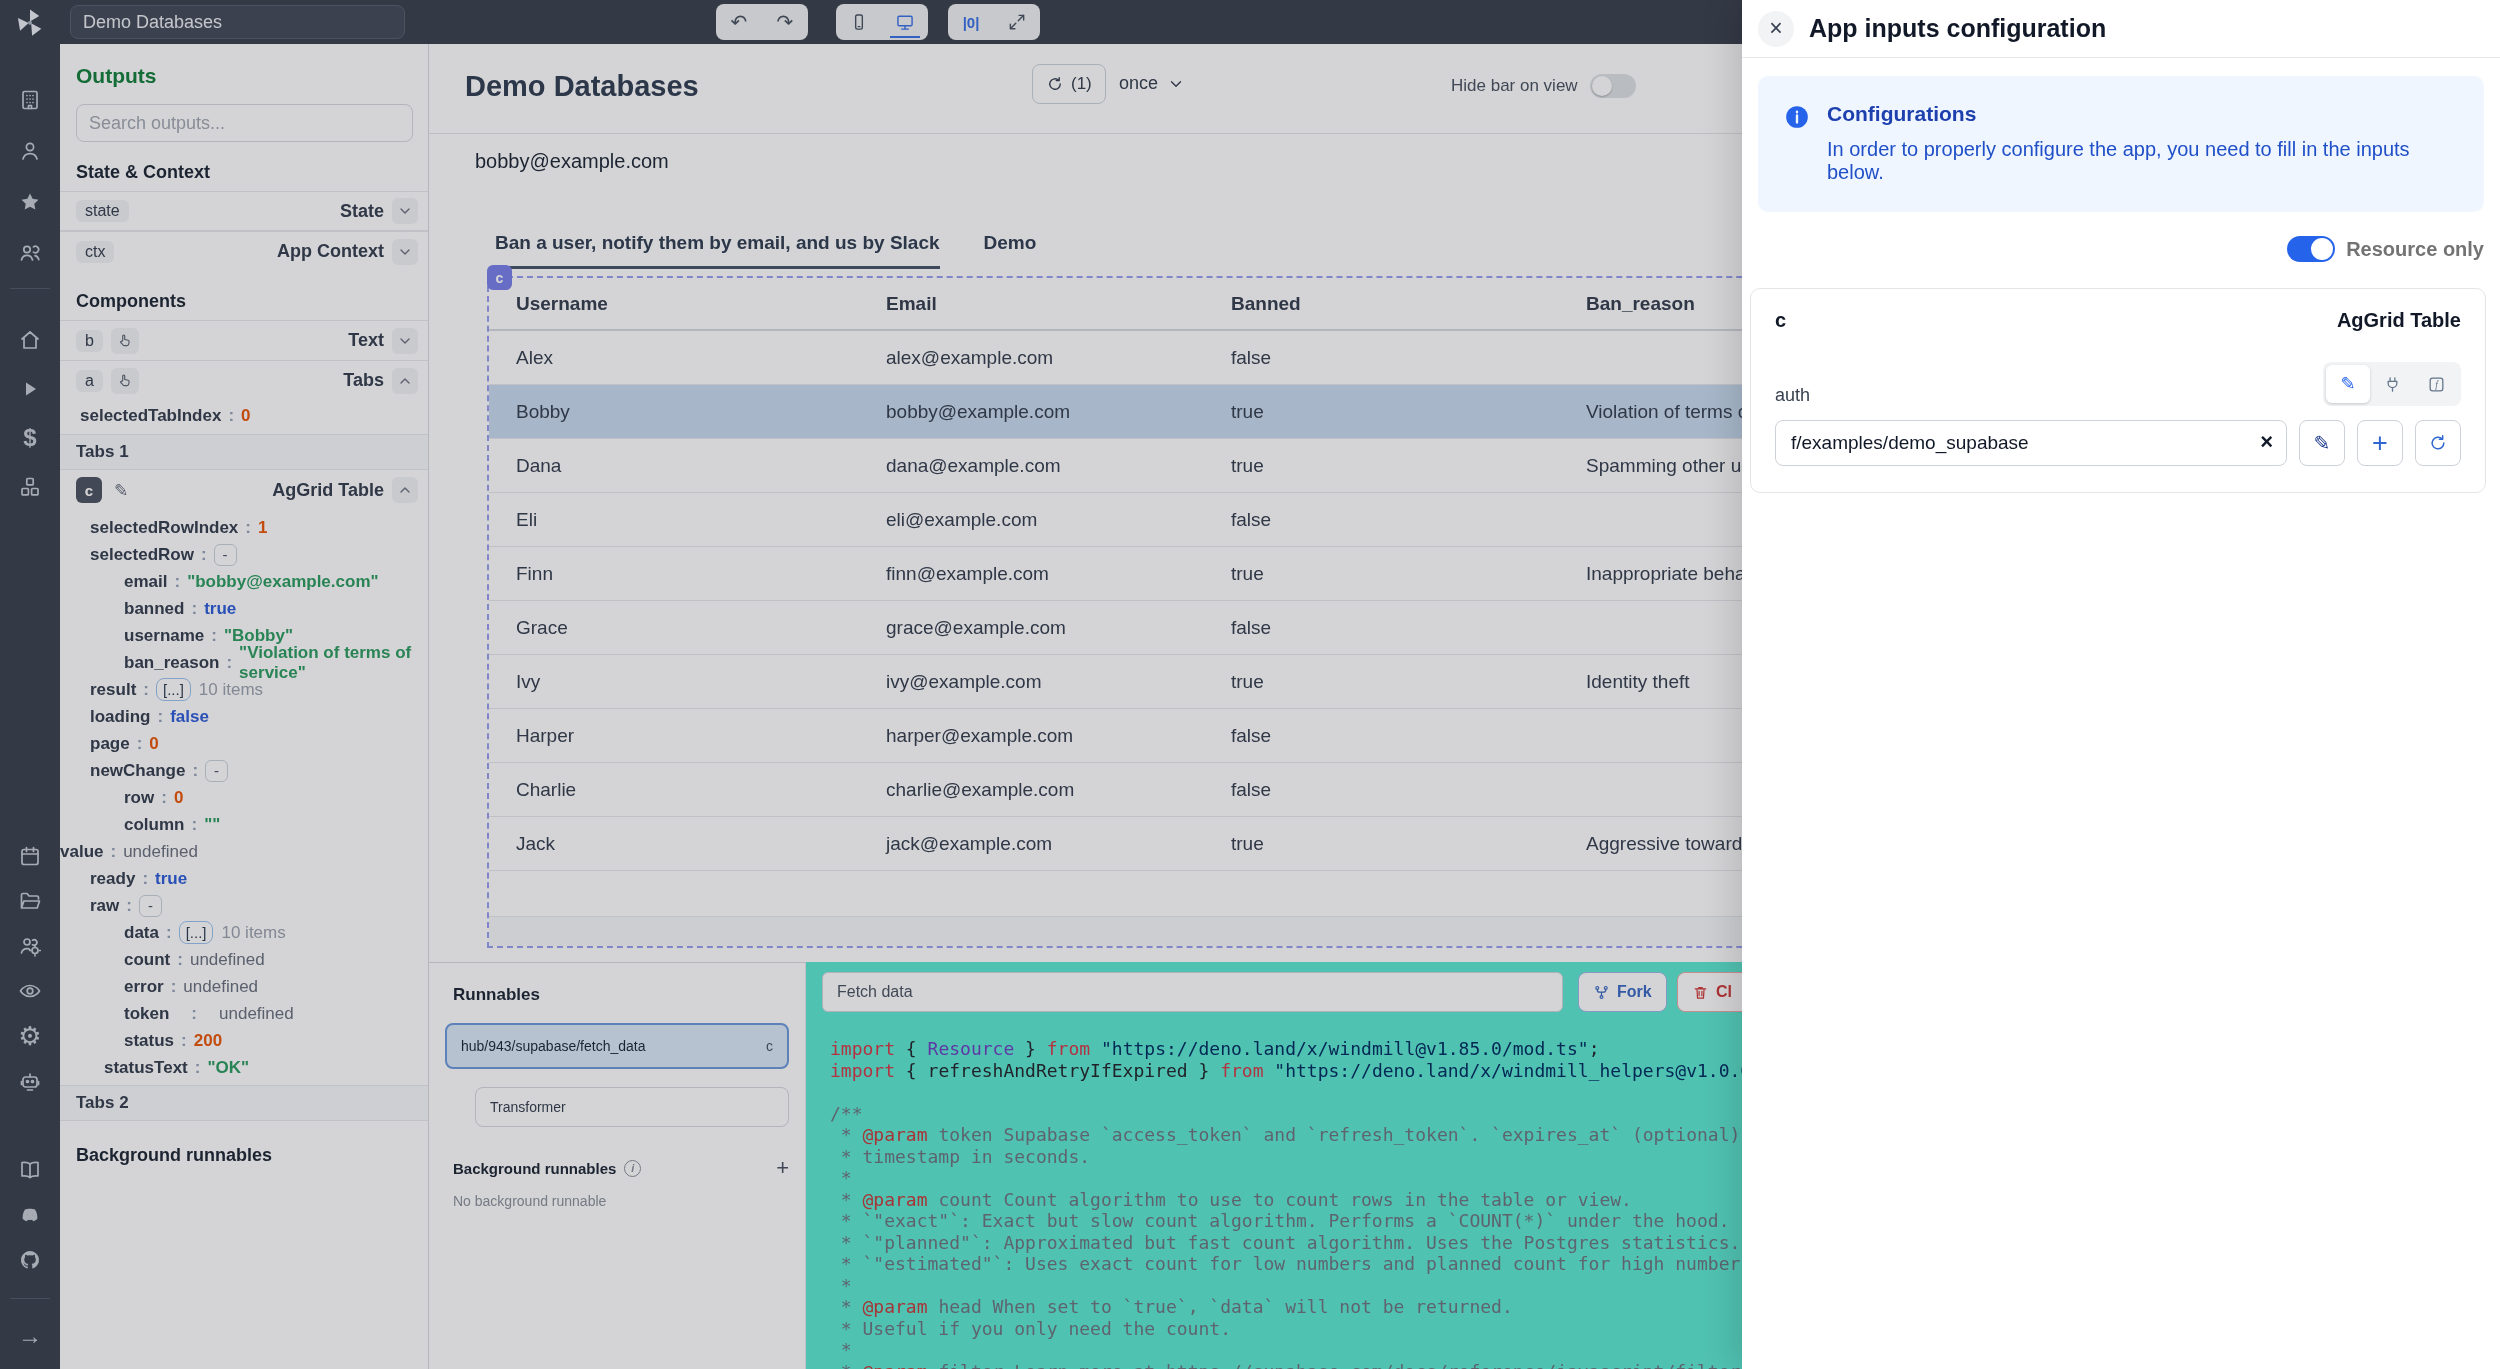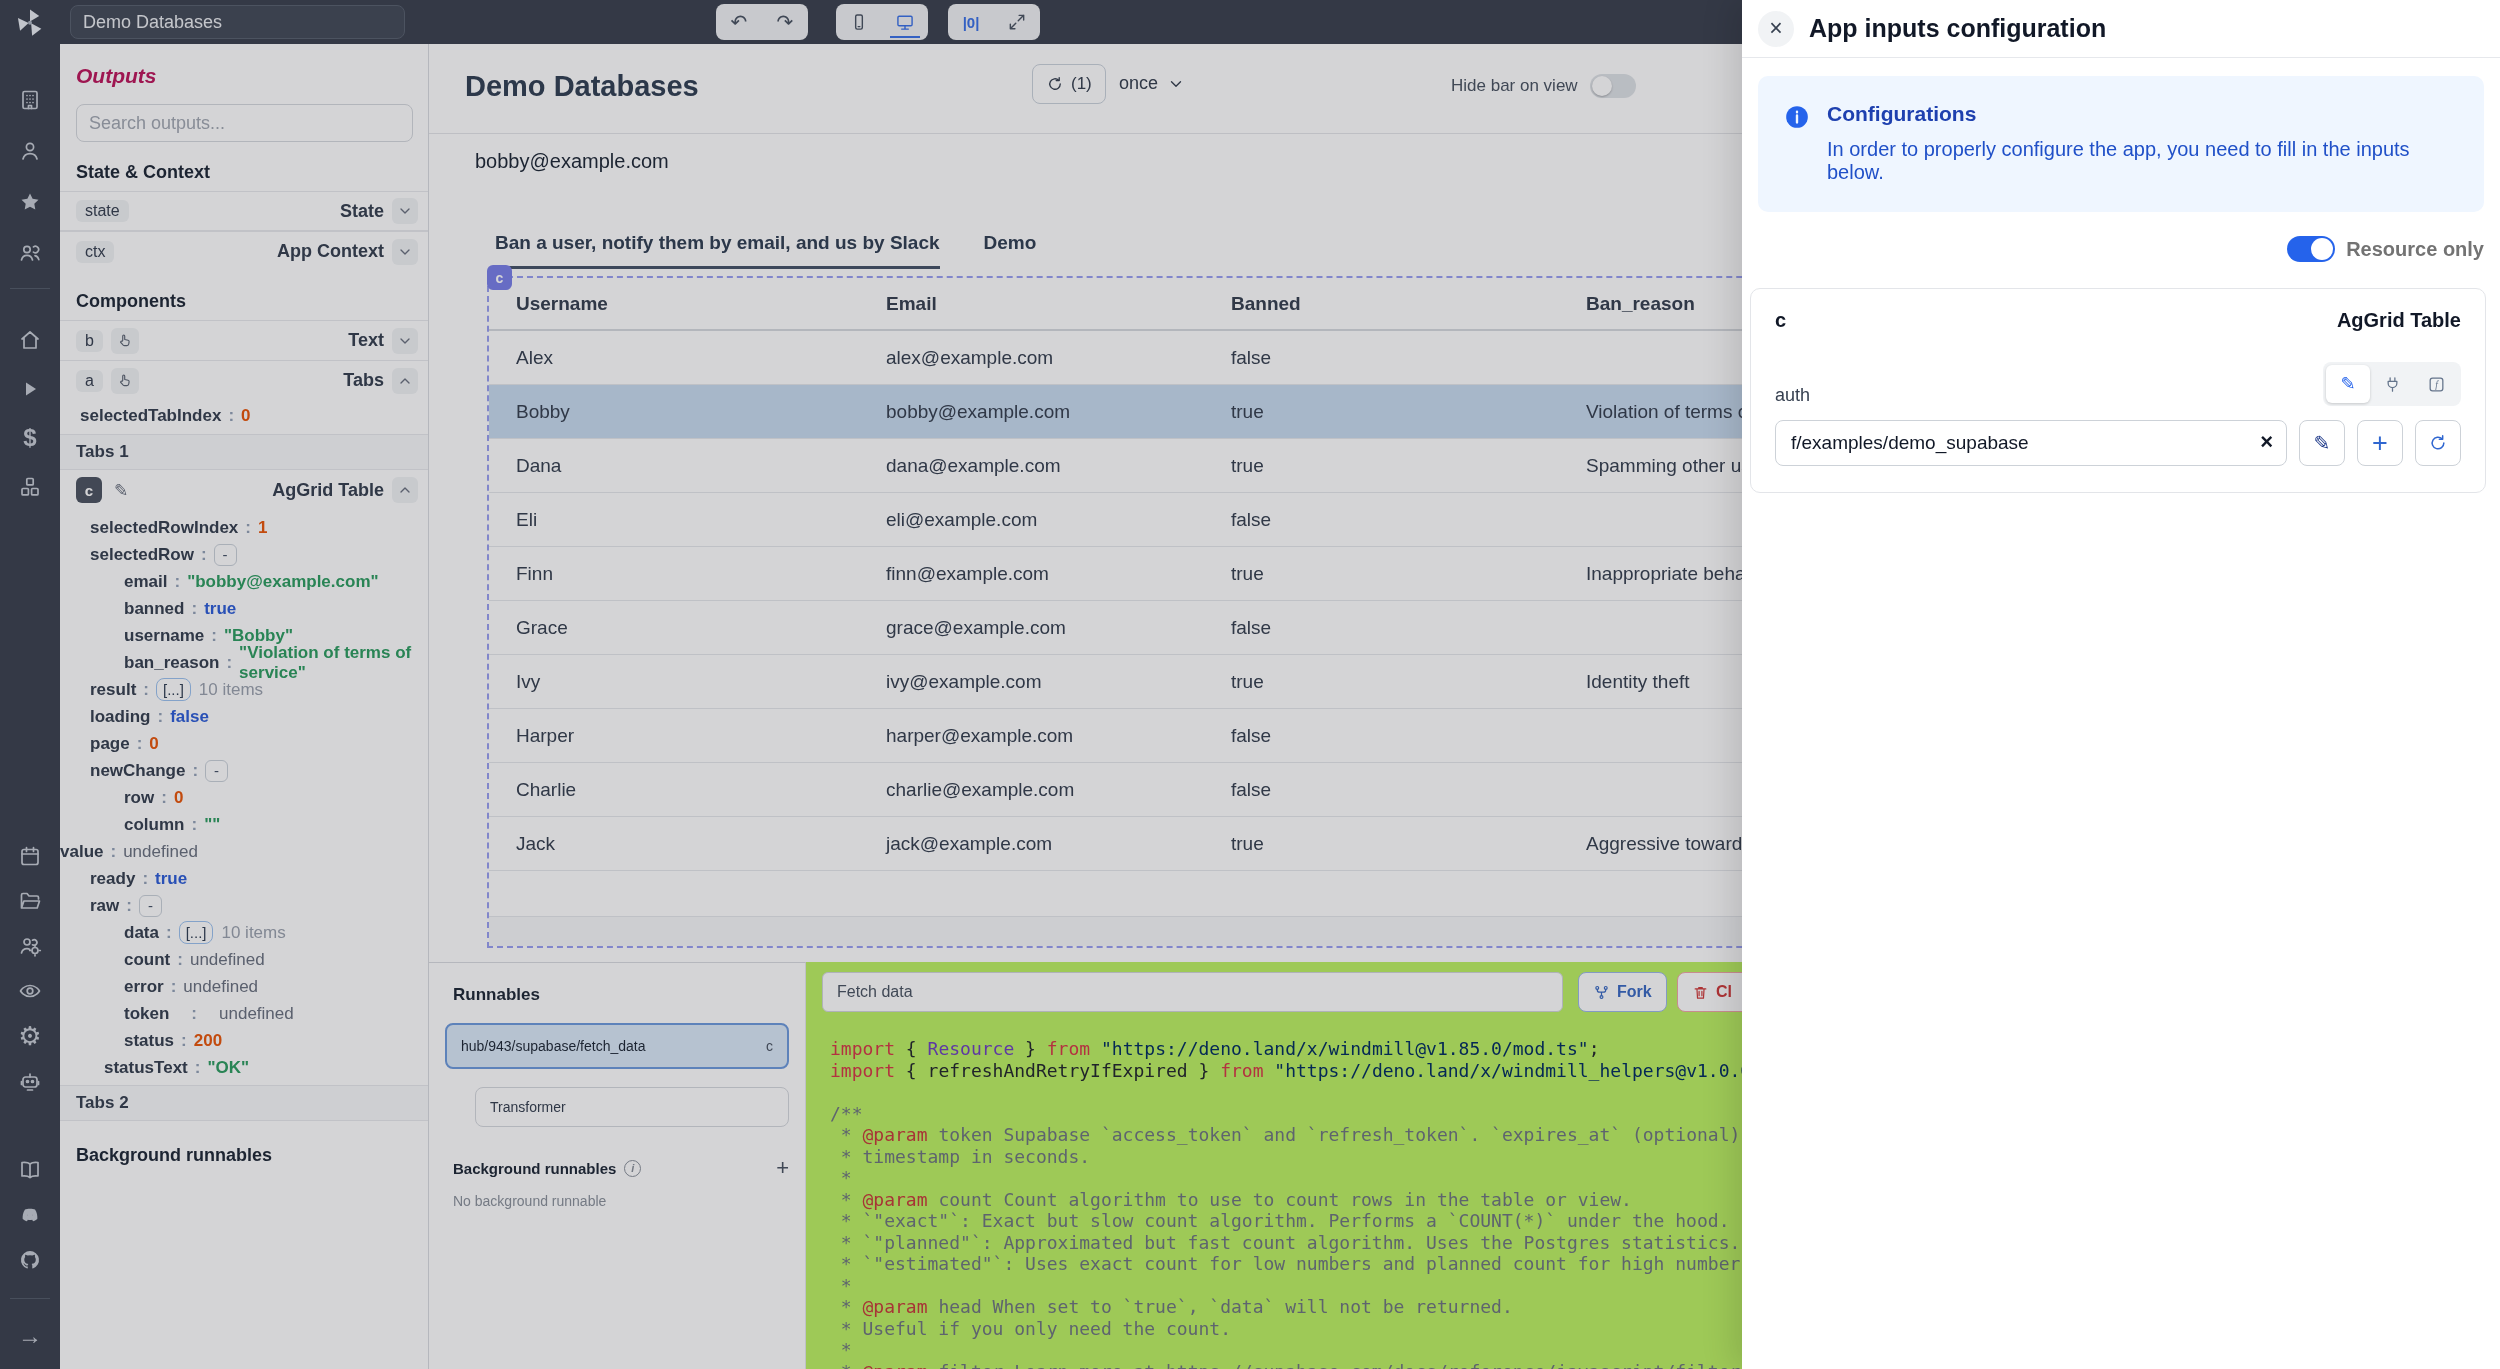--- a/index.html
+++ b/index.html
@@ -18,21 +18,21 @@
   .title-input { position:absolute; left:70px; top:5px; width:335px; height:34px; background:#454c59; border:1px solid #5a6270; border-radius:8px; color:#eceef2; font-size:18px; padding:0 12px; }
   .tb-group { position:absolute; top:4px; height:36px; background:#f1f2f4; border-radius:8px; display:flex; align-items:center; overflow:hidden; }
   .tb-btn { width:46px; height:36px; display:flex; align-items:center; justify-content:center; color:#4b5563; font-size:20px; cursor:pointer; position:relative; }
   .tb-btn svg { width:20px; height:20px; fill:none; stroke:currentColor; stroke-width:1.7; stroke-linecap:round; stroke-linejoin:round; }
   .tb-btn.active { color:#3b72e8; }
   .tb-btn.active::after { content:""; position:absolute; left:8px; right:8px; bottom:2px; height:2px; background:#3b72e8; }
   .tb-blue { color:#3b72e8; font-size:15px; font-weight:700; }
 
   
   .lp { position:absolute; left:60px; top:44px; width:369px; bottom:0; background:#fff; border-right:1px solid #d9dce1; z-index:1; overflow:hidden; }
-  .lp h2 { margin:20px 16px 0; font-size:21px; font-weight:700; color:#be185d;font-style:italic; }
+  .lp h2 { margin:20px 16px 0; font-size:21px; font-weight:700; color:#15803d; }
   .lp .search { display:block; margin:16px 16px 0; width:337px; height:38px; border:1.5px solid #d6d9de; border-radius:8px; font-size:18px; padding:0 12px; color:#374151; }
   .lp .search::placeholder { color:#a3a9b3; }
   .lp .sec { margin:20px 16px 8px; font-size:18px; font-weight:700; color:#1f2937; }
   .lp-row { height:40px; display:flex; align-items:center; gap:8px; padding:0 10px 0 16px; border-top:1px solid #e8eaed; }
   .lp-row.last { border-bottom:1px solid #e8eaed; }
   .chip-id { background:#f1f3f5; border-radius:6px; padding:2px 9px; font-size:16px; color:#374151; }
   .chip-icon { background:#f1f3f5; border-radius:6px; width:28px; height:26px; display:flex; align-items:center; justify-content:center; color:#5b6472; }
   .chip-icon svg { width:17px; height:17px; fill:none; stroke:currentColor; stroke-width:1.6; stroke-linecap:round; stroke-linejoin:round; }
   .badge-dark { width:26px; height:26px; border-radius:6px; background:#4d5562; color:#fff; font-size:15px; font-weight:700; display:flex; align-items:center; justify-content:center; }
   .pencil-sm { font-size:17px; color:#6b7280; margin-left:4px; }
@@ -88,21 +88,21 @@
   .run-h { margin:22px 0 0 24px; font-size:17px; font-weight:700; color:#1f2937; }
   .run-item { margin:18px 16px 0; height:46px; border-radius:8px; display:flex; align-items:center; padding:0 14px; font-size:14px; cursor:pointer; }
   .run-item.sel { background:#dbe9f8; border:2px solid #6e9bdd; color:#1f2937; }
   .run-item .rbadge { font-size:14px; color:#4b5563; }
   .run-item.plain { margin-left:46px; height:40px; border:1.5px solid #d6d9de; color:#374151; }
   .bg-run { margin:28px 16px 0 24px; display:flex; align-items:center; gap:8px; font-size:15px; font-weight:700; color:#1f2937; }
   .info-dot { width:17px; height:17px; border-radius:50%; border:1.5px solid #8b929c; color:#8b929c; font-size:11px; font-weight:700; display:flex; align-items:center; justify-content:center; font-style:italic; }
   .plus-btn { margin-left:auto; font-size:22px; color:#4b5563; cursor:pointer; font-weight:400; }
   .no-bg { margin:12px 16px 0 24px; font-size:14px; color:#8b929c; font-weight:400; }
 
-  .editor { position:absolute; left:806px; top:962px; width:954px; bottom:0; background:#bef264; overflow:hidden; }
+  .editor { position:absolute; left:806px; top:962px; width:954px; bottom:0; background:#5eead4; overflow:hidden; }
   .name-bar { position:absolute; left:16px; top:10px; width:741px; height:40px; border:1.5px solid #d2d6db; border-radius:6px; display:flex; align-items:center; padding:0 14px; font-size:16px; color:#4b5563; background:#fff; }
   .fork-btn { position:absolute; left:772px; top:10px; height:40px; border:1.5px solid #9db9e8; border-radius:8px; color:#3b6bc4; display:flex; align-items:center; gap:7px; padding:0 14px; font-size:16px; font-weight:600; background:#fff; cursor:pointer; }
   .clear-btn { position:absolute; left:871px; top:10px; width:130px; height:40px; border:1.5px solid #f0a8a8; border-radius:8px; color:#d03b3b; display:flex; align-items:center; gap:7px; padding:0 14px; font-size:16px; font-weight:600; background:#fff; cursor:pointer; }
   .fork-btn svg, .clear-btn svg { width:17px; height:17px; fill:none; stroke:currentColor; stroke-width:1.7; stroke-linecap:round; stroke-linejoin:round; }
   .code { position:absolute; left:24px; top:76px; right:0; bottom:0; font-family:"DejaVu Sans Mono",monospace; font-size:18px; line-height:21.5px; white-space:pre; color:#24292e; }
   .code .k { color:#d73a49; } .code .t { color:#6f42c1; } .code .s { color:#032f62; }
   .code .c { color:#6f7781; } .code .a { color:#c83c3c; } .code .p { color:#24292e; }
 
   
   .backdrop { position:absolute; left:0; top:0; width:1742px; height:1369px; background:rgba(15,19,26,0.18); z-index:10; }

